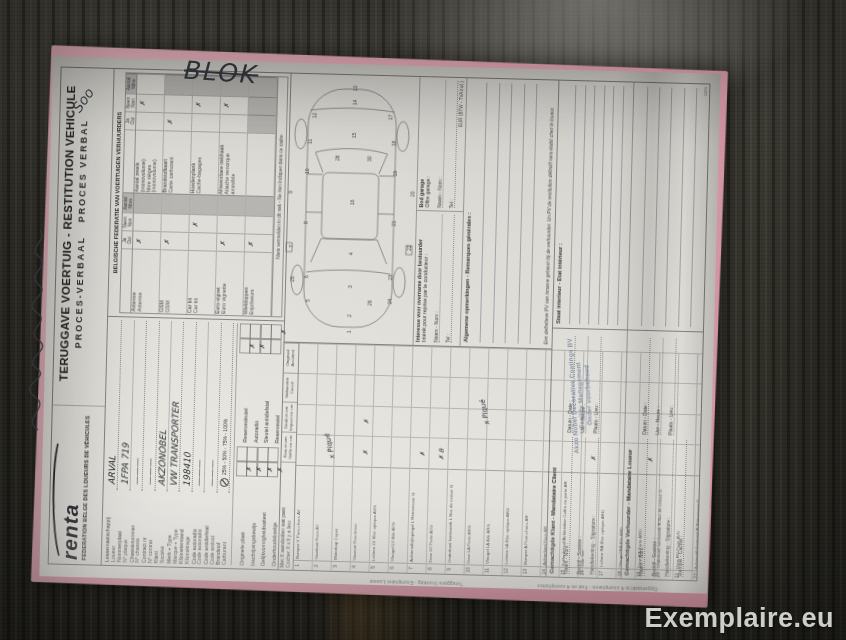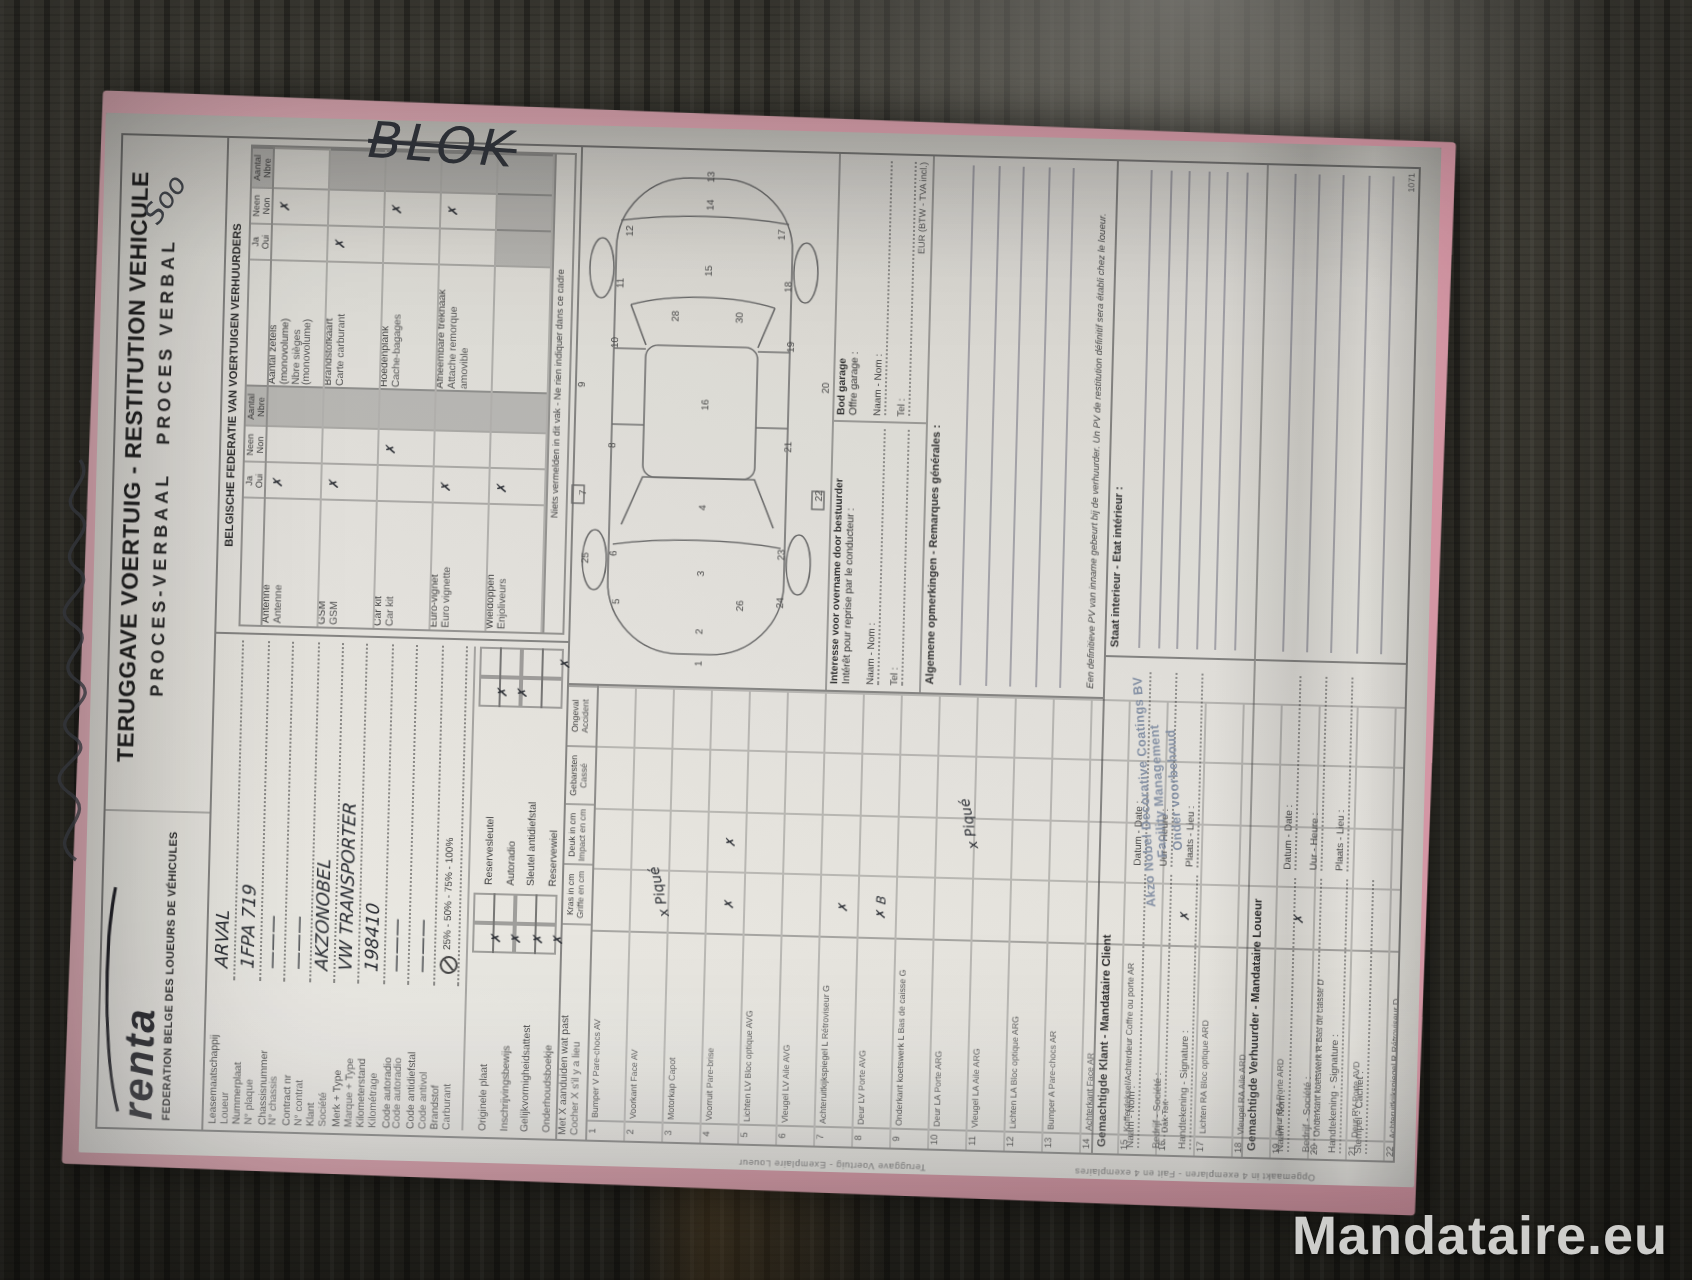--- a/index.html
+++ b/index.html
@@ -785,14 +785,14 @@
 
       </div>
     </div>
   </div>
 
   <div class="ovl blok-note">BLOK</div>
   <div class="ovl soo-note">Soo</div>
   <svg class="ovl scribble" width="58" height="215" viewBox="0 0 58 215">
     <path d="M30,208 C12,196 44,186 26,174 C10,162 44,156 28,146 C14,136 46,128 30,118 C16,108 44,100 28,90 C14,80 44,72 30,62 C18,52 44,44 30,34 C20,26 40,18 32,8" stroke="#33363c" stroke-width="1.7" fill="none" opacity="0.8"></path>
   </svg>
-  <div class="ovl watermark">Mandataire.eu</div>
+  <div class="ovl watermark">Exemplaire.eu</div>
 </div>
 
 </body></html>

